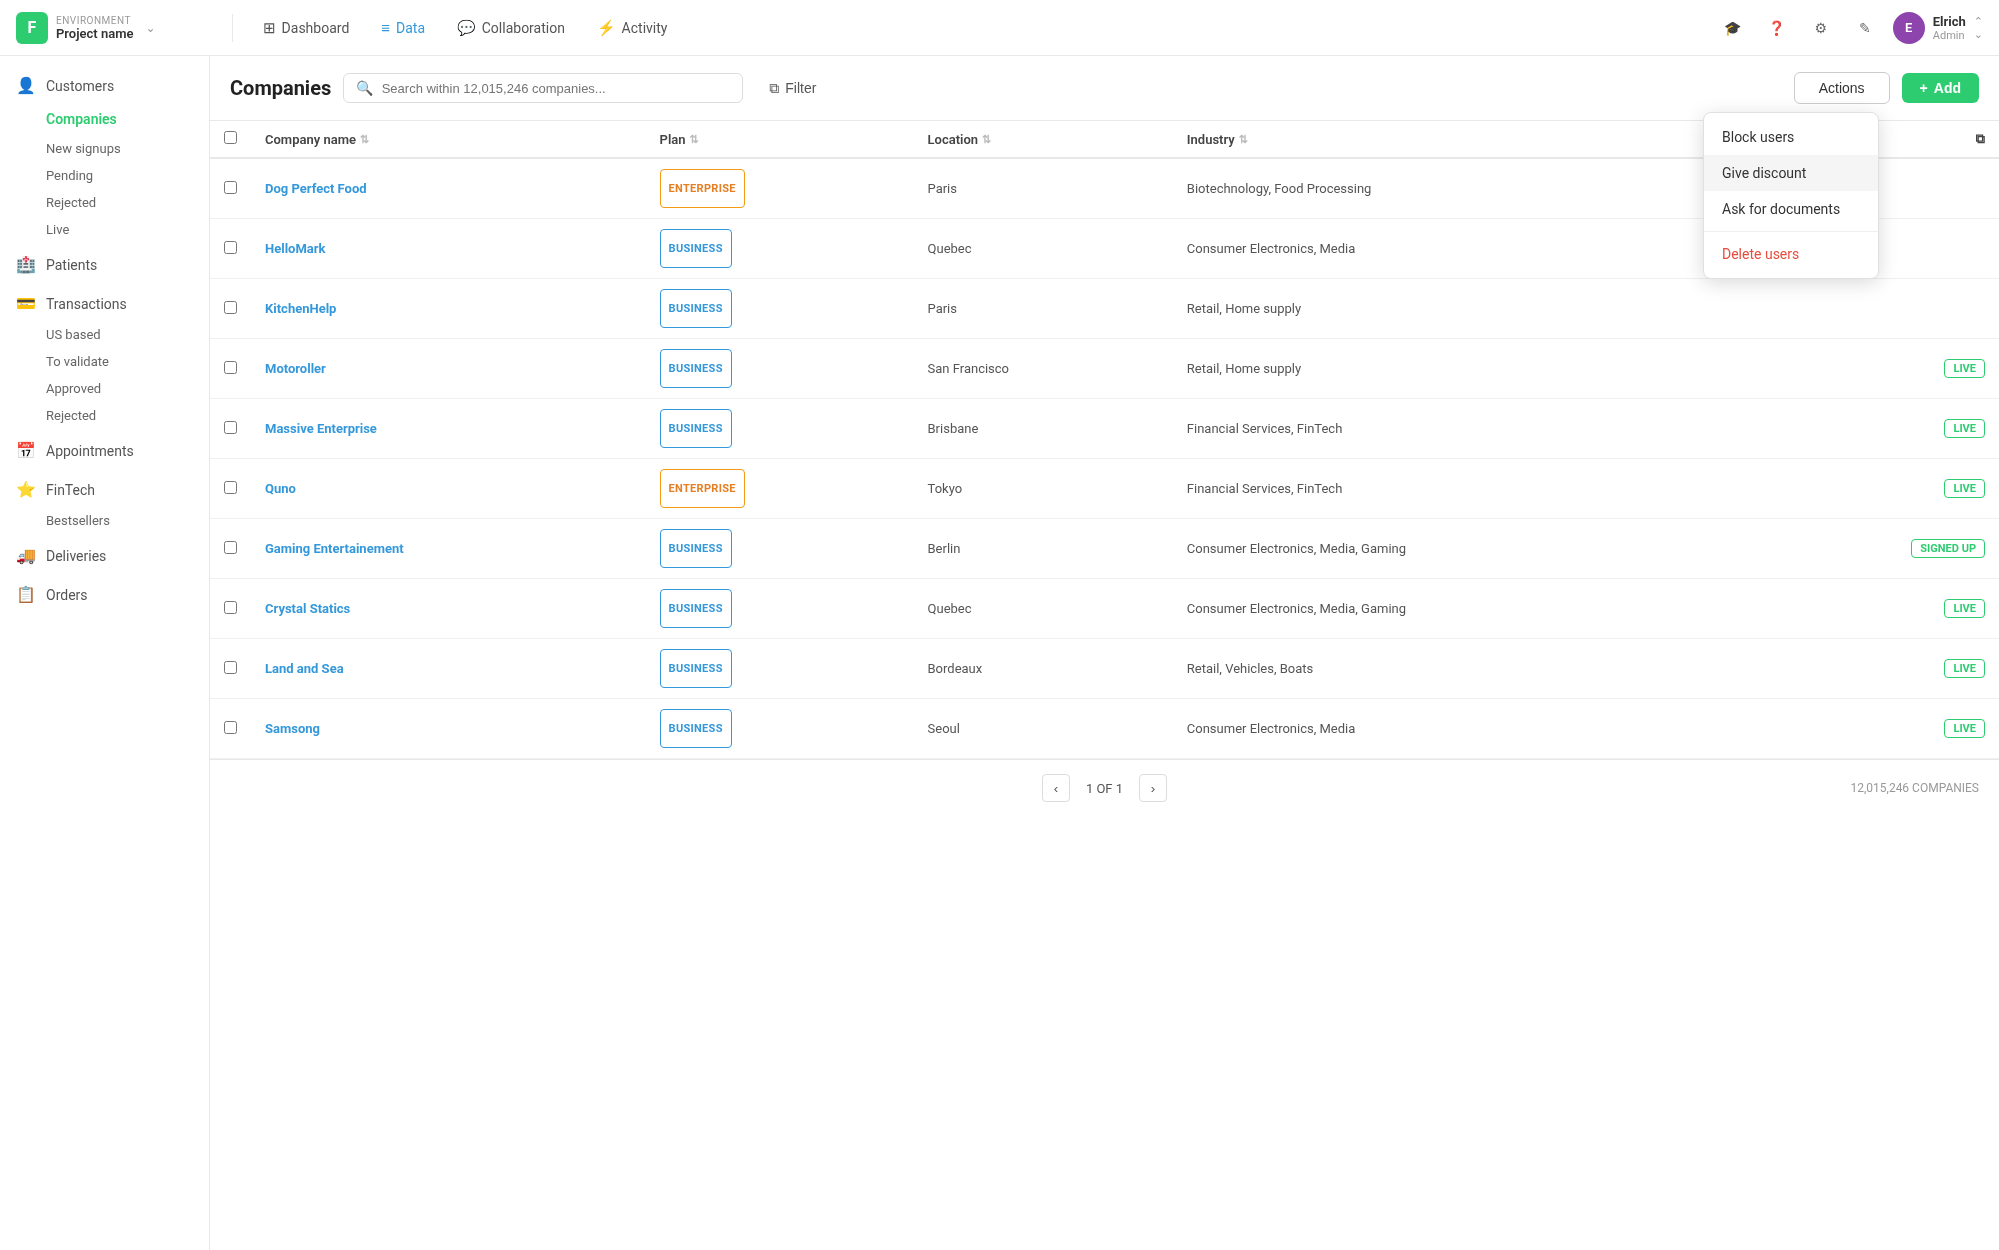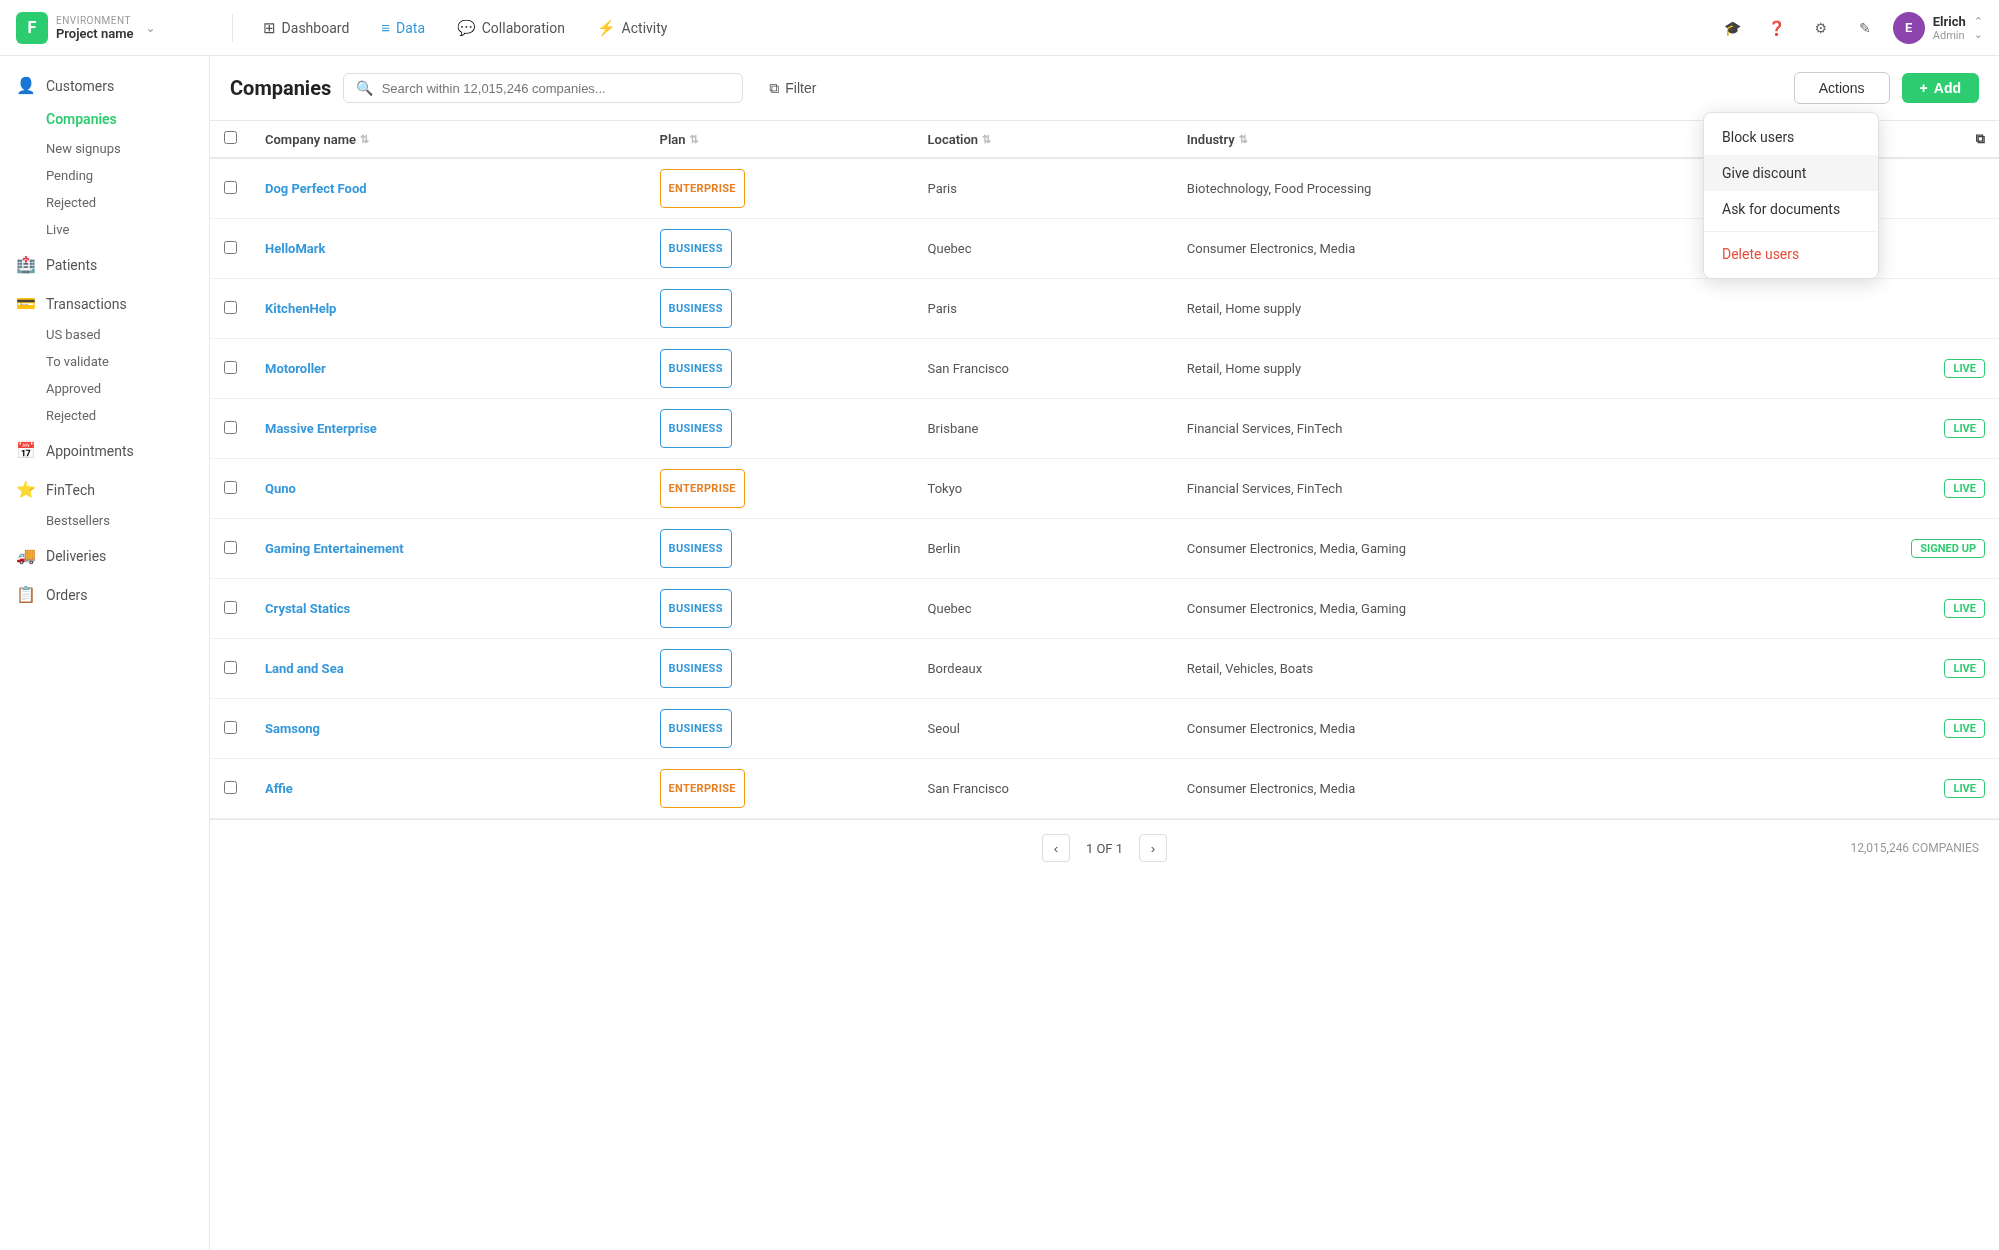--- a/index.html
+++ b/index.html
@@ -321,28 +321,20 @@
       <td style="text-align:right;"><span class="status-badge status-live">LIVE</span></td>
     </tr>
             <tr>
       <td><input type="checkbox" style=""></td>
       <td class="company-link">Samsong</td>
       <td><span class="badge badge-business">BUSINESS</span></td>
       <td>Seoul</td>
       <td>Consumer Electronics, Media</td>
       <td style="text-align:right;"><span class="status-badge status-live">LIVE</span></td>
     </tr>
-            <tr>
-      <td><input type="checkbox" style=""></td>
-      <td class="company-link">Affie</td>
-      <td><span class="badge badge-enterprise">ENTERPRISE</span></td>
-      <td>San Francisco</td>
-      <td>Consumer Electronics, Media</td>
-      <td style="text-align:right;"><span class="status-badge status-live">LIVE</span></td>
-    </tr>
           </tbody>
       </table>
     </div>
 
     <div class="pagination-row">
       <div style="display:flex;align-items:center;gap:8px;">
         <button class="page-btn">‹</button>
         <span class="page-info">1 OF 1</span>
         <button class="page-btn">›</button>
       </div>

